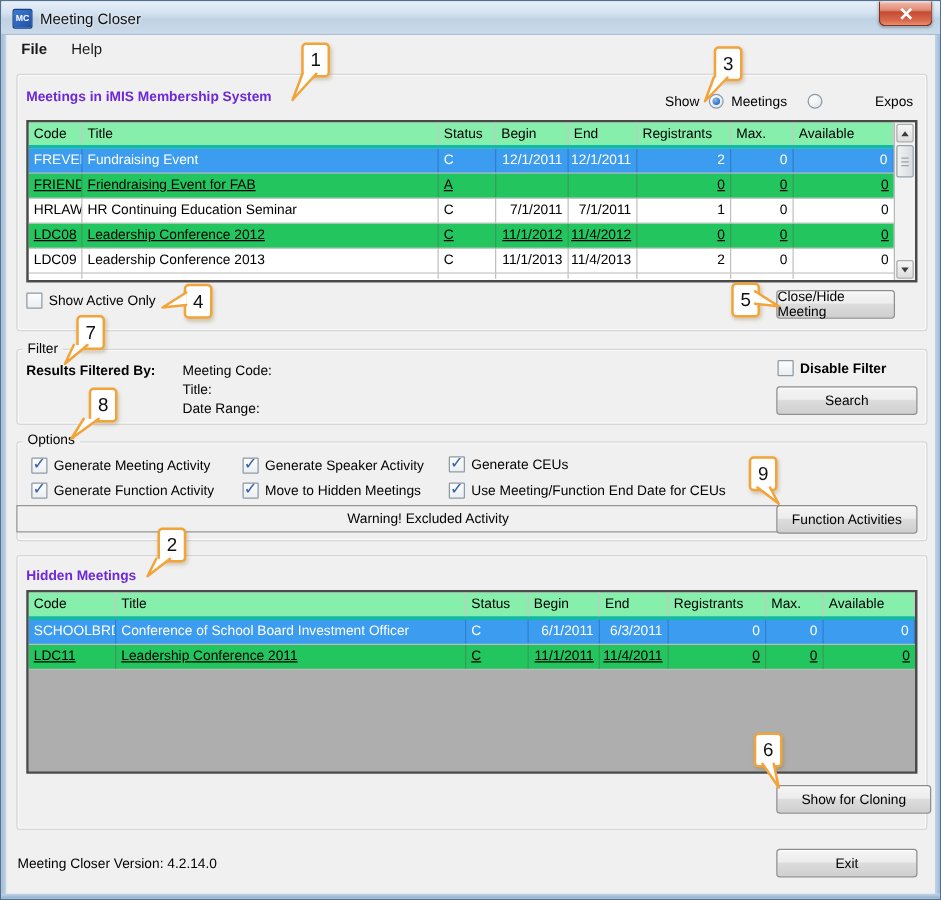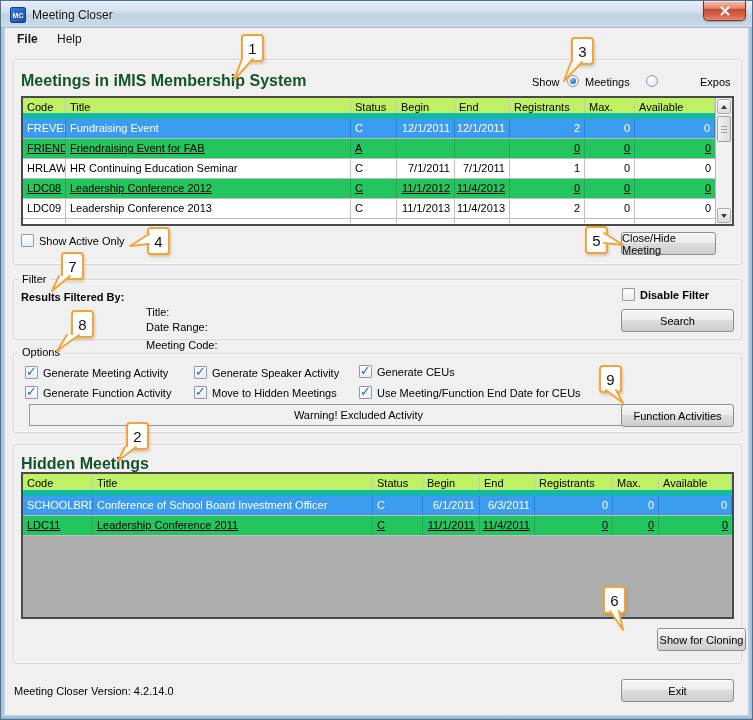--- a/index.html
+++ b/index.html
@@ -29,26 +29,26 @@
     background:linear-gradient(to bottom,#F3BFB1 0%,#E08973 38%,#C64B32 45%,#D8684C 80%,#E98E70 100%);
     border:1px solid #7E3023; border-top:none; border-radius:0 0 5px 5px;
     display:flex; align-items:center; justify-content:center;
     box-shadow:inset 0 1px 0 rgba(255,255,255,.55), 0 1px 2px rgba(0,0,0,.25);
   }
   .menubar-item { position:absolute; top:31px; font-size:12px; color:#1a1a1a; cursor:default; }
 
   
   .groupbox { position:absolute; border:1px solid #D7D7D7; border-radius:3px; box-shadow:inset 0 0 0 1px rgba(255,255,255,.65); }
   .legend { position:absolute; background:#F0F0F0; padding:0 4px; font-size:11px; color:#000; z-index:2; }
-  .heading { position:absolute; font-weight:bold; font-size:16px; color:#14532d; }
+  .heading { position:absolute; font-weight:bold; font-size:11px; color:#6d28d9; }
 
   
   .grid { position:absolute; border:2px solid #4A4A4A; background:#fff; overflow:hidden; }
   .trow { display:flex; width:100%; }
-  .thead { height:21px; background:#bef264; border-bottom:6px solid #14b8a6; }
+  .thead { height:21px; background:#86efac; border-bottom:3px solid #14b8a6; }
   .thead .td { border-right:1px solid #C6C6C6; font-size:11px; color:#000; }
   .tbody-row { height:20px; border-bottom:1px solid #BDBDBD; }
   .row-white { background:#FFFFFF; }
   .row-gray  { background:#22c55e;text-decoration:underline; }
   .row-sel   { background:#3B9CF0; color:#fff; }
   .td { padding:3px 0 0 4px; white-space:nowrap; overflow:hidden; border-right:1px solid rgba(90,90,90,.38); }
   .row-sel .td { border-right:1px solid rgba(0,0,60,.18); }
   .ra { text-align:right; padding-left:0; padding-right:4px; }
   .filler-row { height:4px; border-bottom:none; }
   .filler-row .td { padding:0; }
@@ -211,21 +211,21 @@
     </div>
   </div>
 
   <div class="cb" style="left:20px;top:233px;"></div>
   <div class="lbl" style="left:38px;top:234px;">Show Active Only</div>
   <div class="btn" style="left:620px;top:231px;width:95px;">Close/Hide Meeting</div>
 
   <div class="groupbox" style="left:12px;top:278px;width:729px;height:61px;"></div>
   <div class="legend" style="left:17px;top:272px;">Filter</div>
   <div class="lbl lbl-b" style="left:20px;top:290px;">Results Filtered By:</div>
-  <div class="lbl" style="left:145px;top:290px;margin-top:48px;">Meeting Code:</div>
+  <div class="lbl" style="left:145px;top:290px;">Meeting Code:</div>
   <div class="lbl" style="left:145px;top:305px;">Title:</div>
   <div class="lbl" style="left:145px;top:320px;">Date Range:</div>
   <div class="cb" style="left:621px;top:287px;"></div>
   <div class="lbl" style="left:639px;top:288px;font-weight:bold;">Disable Filter</div>
   <div class="btn" style="left:620px;top:308px;width:113px;">Search</div>
 
   <div class="groupbox" style="left:12px;top:352px;width:729px;height:80px;"></div>
   <div class="legend" style="left:17px;top:345px;">Options</div>
 
   <div class="cb checked" style="left:24px;top:365px;"></div>
@@ -235,21 +235,21 @@
   <div class="cb checked" style="left:358px;top:364px;"></div>
   <div class="lbl" style="left:376px;top:365px;">Generate CEUs</div>
 
   <div class="cb checked" style="left:24px;top:385px;"></div>
   <div class="lbl" style="left:42px;top:386px;">Generate Function Activity</div>
   <div class="cb checked" style="left:193px;top:385px;"></div>
   <div class="lbl" style="left:211px;top:386px;">Move to Hidden Meetings</div>
   <div class="cb checked" style="left:358px;top:385px;"></div>
   <div class="lbl" style="left:376px;top:386px;">Use Meeting/Function End Date for CEUs</div>
 
-  <div class="warnbar" style="left:28px;top:403px;width:659px;">Warning! Excluded Activity</div>
+  <div class="warnbar" style="left:12px;top:403px;width:659px;">Warning! Excluded Activity</div>
   <div class="btn" style="left:620px;top:403px;width:113px;">Function Activities</div>
 
   <div class="groupbox" style="left:12px;top:443px;width:729px;height:220px;"></div>
   <div class="heading" style="left:20px;top:454px;">Hidden Meetings</div>
 
   <div class="grid" style="left:20px;top:471px;width:713px;height:147px;">
     <div class="trow thead" style="height:22px;">
       <div class="td h-code">Code</div>
       <div class="td h-title">Title</div>
       <div class="td h-status">Status</div>
@@ -275,21 +275,21 @@
       <div class="td h-status">C</div>
       <div class="td h-begin ra">11/1/2011</div>
       <div class="td h-end ra">11/4/2011</div>
       <div class="td h-reg ra">0</div>
       <div class="td h-max ra">0</div>
       <div class="td h-avail ra">0</div>
     </div>
     <div class="gray-fill" style="top:62px;"></div>
   </div>
 
-  <div class="btn" style="left:620px;top:627px;width:89px;margin-left:36px;">Show for Cloning</div>
+  <div class="btn" style="left:620px;top:627px;width:124px;">Show for Cloning</div>
 
   <div class="lbl" style="left:13px;top:684px;text-align:right;">Meeting Closer Version: 4.2.14.0</div>
   <div class="btn" style="left:620px;top:678px;width:113px;">Exit</div>
 
   <div class="callout" style="left:240px;top:33px;">
     <div class="co-box">1</div>
     <svg class="co-tail" style="left:-8px;top:24px;" width="24" height="26" viewBox="0 0 24 26">
         <path d="M9,1 L1,22 L20,1"></path>
       </svg>
   </div>

